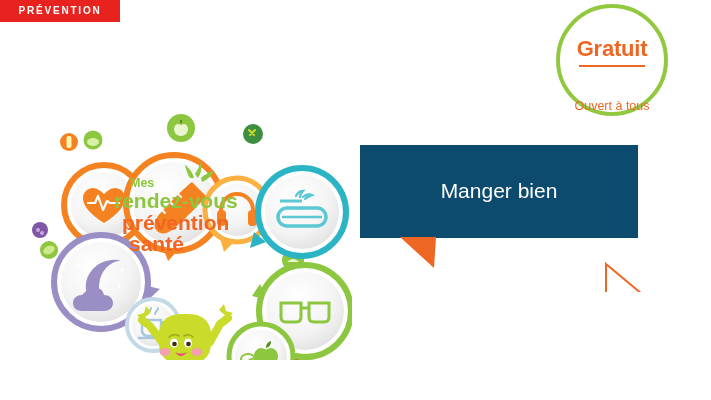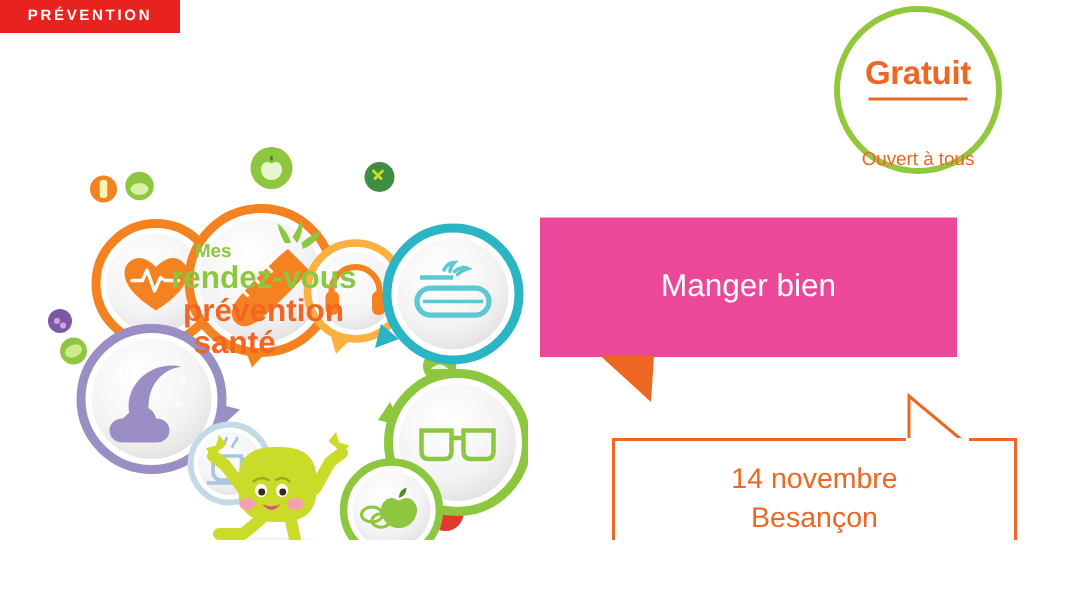--- a/index.html
+++ b/index.html
@@ -67,21 +67,21 @@
     line-height:1;
     white-space:nowrap;
     margin-top:24px;
   }
 
   
   #orange-bubble{
     position:absolute;
     left:360px; top:145px;
     width:278px; height:93px;
-    background:#ec4899;
+    background:#0c4a6e;
     display:flex;
     flex-direction:column;
     align-items:center;
     justify-content:center;
   }
   #orange-bubble .line{
     color:#ffffff;
     font-size:21px;
     line-height:1.35;
     white-space:nowrap;
@@ -113,21 +113,21 @@
   }
   #white-bubble-tail{
     position:absolute;
     left:592px; top:262px;
     width:58px; height:34px;
   }
 
   
   #illustration{
     position:absolute;
-    left:22px; top:44px;
+    left:22px; top:60px;
     width:330px; height:330px;
   }
   #illustration svg{display:block;width:100%;height:100%;}
 </style>
 </head>
 <body>
 
 <div id="stage">
 
   <div id="prevention-badge">
@@ -140,24 +140,20 @@
     <div class="ouvert-word">Ouvert à tous</div>
   </div>
 
   <div id="orange-bubble">
     <div class="line">Manger bien</div>
   </div>
   <svg id="orange-bubble-tail" viewBox="0 0 36 31">
     <polygon points="0,0 36,0 34,31" fill="#ED6623"></polygon>
   </svg>
 
-  <div id="white-bubble">
-    <div class="line">14 novembre</div>
-    <div class="line">Besançon</div>
-  </div>
   <svg id="white-bubble-tail" viewBox="0 0 58 34">
     <path d="M14,34 L14,2 L50,32" fill="#ffffff" stroke="#ED6623" stroke-width="2" stroke-linejoin="miter"></path>
     <rect x="12" y="30" width="42" height="4" fill="#ffffff"></rect>
   </svg>
 
   <div id="illustration">
     <svg viewBox="0 0 330 330" xmlns="http://www.w3.org/2000/svg">
       <defs>
         <radialGradient id="gBub" cx="40%" cy="32%" r="78%">
           <stop offset="0%" stop-color="#ffffff"></stop>

